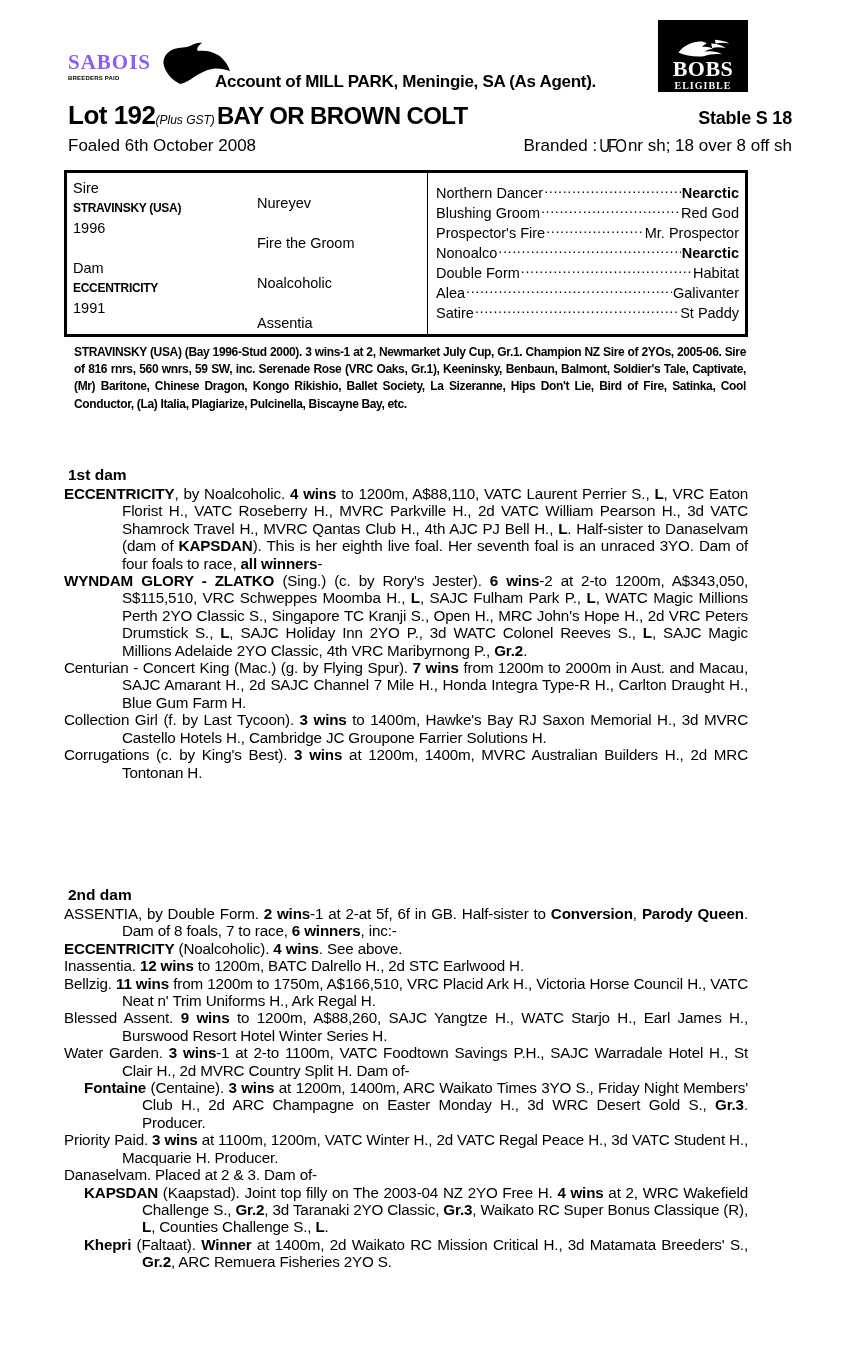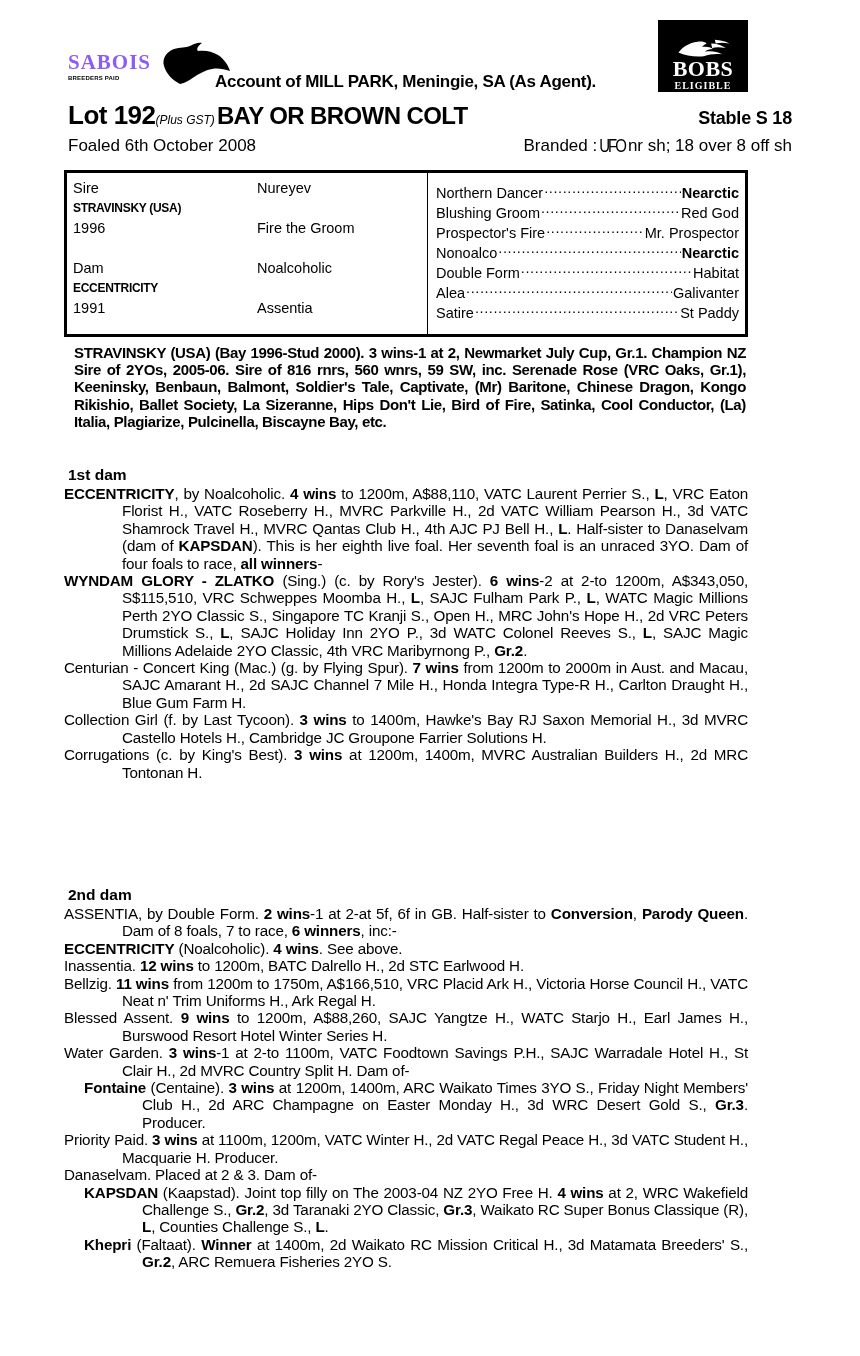--- a/index.html
+++ b/index.html
@@ -85,21 +85,21 @@
   
   .pedTable {
     position:absolute; left:64px; top:170px;
     width:684px; height:167px;
     border:3px solid #000;
     box-sizing:border-box;
     display:flex;
     font-size:14.5px;
   }
   .pedColA { width:190px; padding:5px 0 0 6px; box-sizing:border-box; }
-  .pedColB { width:170px; padding:5px 0 0 0; box-sizing:border-box; }
+  .pedColB { width:170px; padding:20px 0 0 0; box-sizing:border-box; }
   .pedColC {
     flex:1; border-left:1px solid #000;
     padding:5px 6px 0 8px; box-sizing:border-box;
   }
   .pLine { height:20px; line-height:20px; white-space:nowrap; overflow:hidden; }
   .pBold { font-weight:bold; font-size:12px; letter-spacing:-0.3px; }
   .pGap { height:20px; }
 
   
   .leader { display:flex; align-items:baseline; height:20px; line-height:20px; white-space:nowrap; }
@@ -112,21 +112,21 @@
     content:"......................................................................................................";
     position:absolute; left:0; bottom:0; white-space:nowrap;
     letter-spacing:0.6px; font-size:14.5px;
   }
   .leaderR { flex:0 0 auto; }
   .leaderR.b { font-weight:bold; }
 
   
   .sireSummary {
     position:absolute; left:74px; top:344px; width:672px;
-    font-size:15px; font-weight:bold;
+    font-size:12px; font-weight:bold;
     line-height:17.2px;
     text-align:justify;
     letter-spacing:-0.35px;
     word-spacing:0px;
   }
 
   
   .damHead {
     font-size:15.5px; font-weight:bold;
     margin:0 0 1px 4px;

